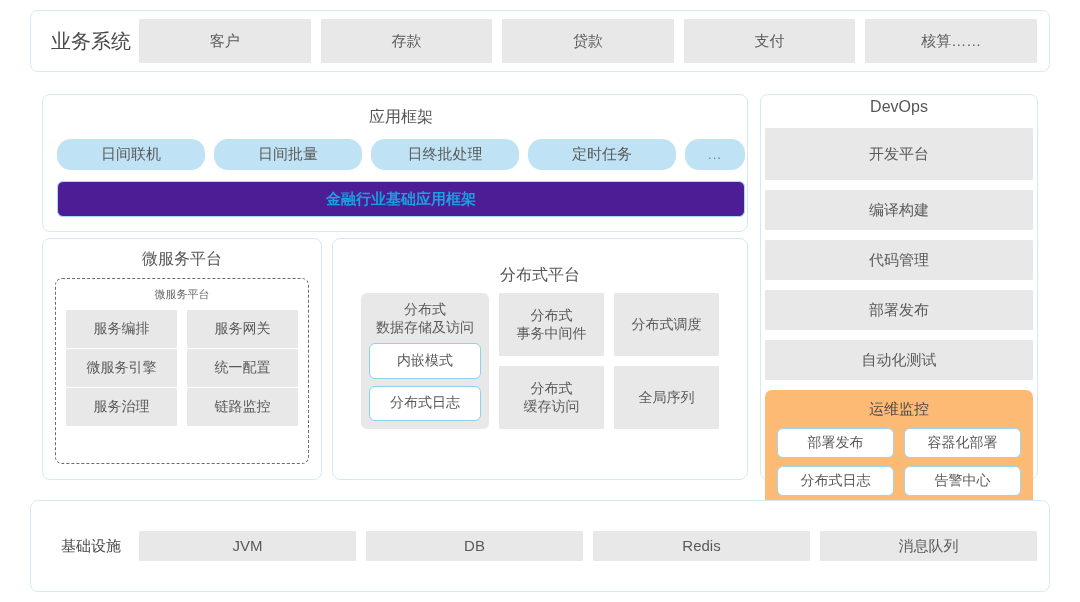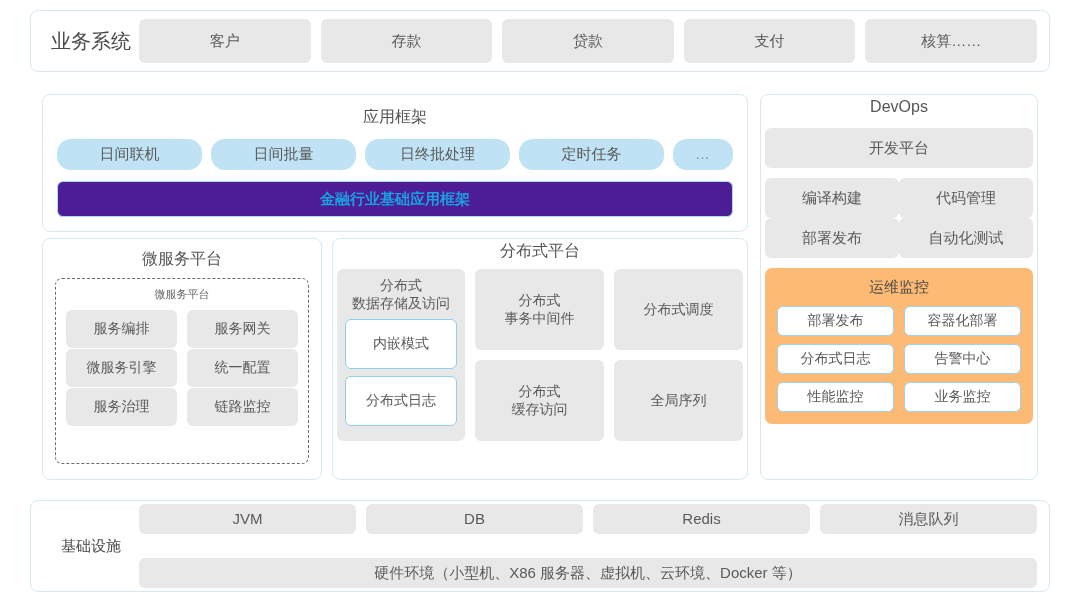--- a/index.html
+++ b/index.html
@@ -14,21 +14,21 @@
   
   .panel {
     border: 1px solid #d6e9f2;
     border-radius: 8px;
     background: #ffffff;
   }
 
   
   .chip {
     background: #e8e8e8;
-    border-radius: 6px;
+    border-radius: 1px;
     color: #5a5a5a;
     font-size: 15px;
     display: flex;
     align-items: center;
     justify-content: center;
     text-align: center;
     line-height: 1.22;
   }
 
   
@@ -78,21 +78,21 @@
   .row1 .cells { flex: 1; display: flex; gap: 10px; }
   .row1 .cells .chip { flex: 1; height: 44px; }
 
   
   .mid { position: absolute; left: 30px; top: 86px; width: 1020px; height: 402px; }
 
   
   .appfw {
     position: absolute; left: 12px; top: 8px;
     width: 706px; height: 138px;
-    padding: 14px 14px 12px 14px;
+    padding: 14px 2px 12px 14px;
   }
   .appfw .sect-title { margin-bottom: 14px; }
   .appfw .rowchips { display: flex; gap: 9px; margin-bottom: 11px; }
   .appfw .rowchips .bchip { height: 31px; }
   .appfw .rowchips .bchip.w1 { flex: 1 1 0; }
   .appfw .rowchips .bchip.narrow { flex: 0 0 60px; font-size: 13px; color: #7c7c7c; letter-spacing: 1px; }
   .appfw .banner {
     height: 36px;
     border: 1px solid #a9dcf0;
     border-radius: 6px;
@@ -119,24 +119,24 @@
   }
   .msp .grid2 {
     display: grid; grid-template-columns: 1fr 1fr; gap: 1px 10px;
   }
   .msp .grid2 .chip { height: 38px; font-size: 14px; }
 
   
   .dsp {
     position: absolute; left: 302px; top: 152px;
     width: 416px; height: 242px;
-    padding: 4px;
+    padding: 28px;
   }
   .dsp .sect-title { margin-bottom: 10px; }
-  .dsp .body { display: flex; gap: 10px; height: 172px; }
+  .dsp .body { display: flex; gap: 10px; height: 136px; }
   .dsp .col1 {
     flex: 0 0 128px;
     background: #e8e8e8; border-radius: 6px;
     padding: 8px 8px 8px 8px;
     display: flex; flex-direction: column;
   }
   .dsp .col1 .t {
     font-size: 14px; color: #5a5a5a; text-align: center; line-height: 1.25;
     margin-bottom: 7px;
   }
@@ -148,22 +148,22 @@
   }
   .dsp .rest .chip { font-size: 14px; }
 
   
   .devops {
     position: absolute; left: 730px; top: 8px;
     width: 278px; height: 386px;
     padding: 4px;
   }
   .devops .sect-title { margin-bottom: 13px; }
-  .devops .full { height: 40px; margin-bottom: 10px; }
-  .devops .g2 { display: grid; grid-template-columns: 1fr 1fr; gap: 0; margin-bottom: 10px; }
+  .devops .full { height: 52px; margin-bottom: 10px; }
+  .devops .g2 { display: grid; grid-template-columns: 1fr; gap: 10px; margin-bottom: 10px; }
   .devops .g2 .chip { height: 40px; }
   .devops .ops {
     background: #fdba74; border-radius: 7px;
     padding: 10px 12px 12px 12px;
   }
   .devops .ops .ops-title {
     font-size: 15px; color: #4a4a4a; text-align: center; margin-bottom: 9px;
   }
   .devops .ops .g2b { display: grid; grid-template-columns: 1fr 1fr; gap: 8px 10px; }
   .devops .ops .wchip { height: 30px; font-size: 14px; border-color: #9ad6ee; }
@@ -279,17 +279,16 @@
 
   <div class="row3 panel">
     <div class="side-label">基础设施</div>
     <div class="stack">
       <div class="toprow">
         <div class="chip">JVM</div>
         <div class="chip">DB</div>
         <div class="chip">Redis</div>
         <div class="chip">消息队列</div>
       </div>
-      <div class="chip hw">硬件环境（小型机、X86 服务器、虚拟机、云环境、Docker 等）</div>
     </div>
   </div>
 
 </div>
 
 </body></html>

